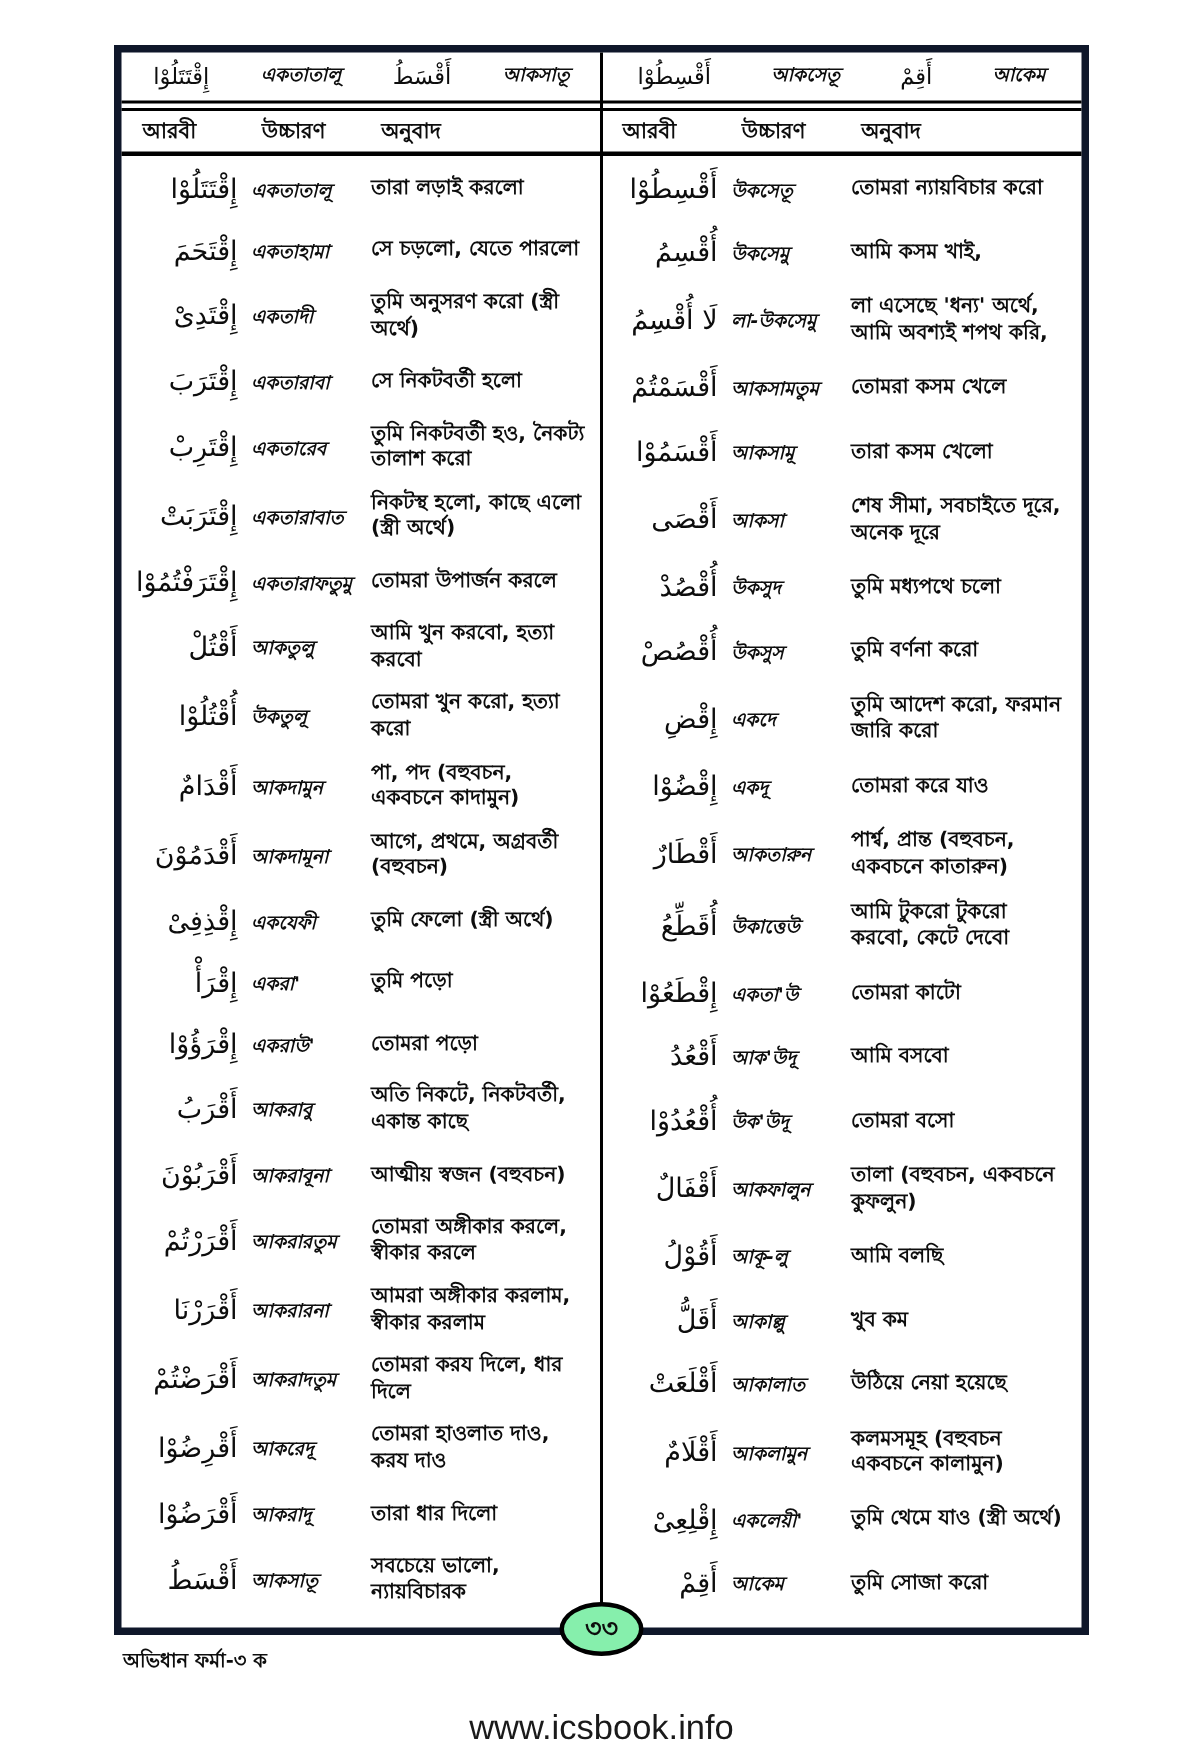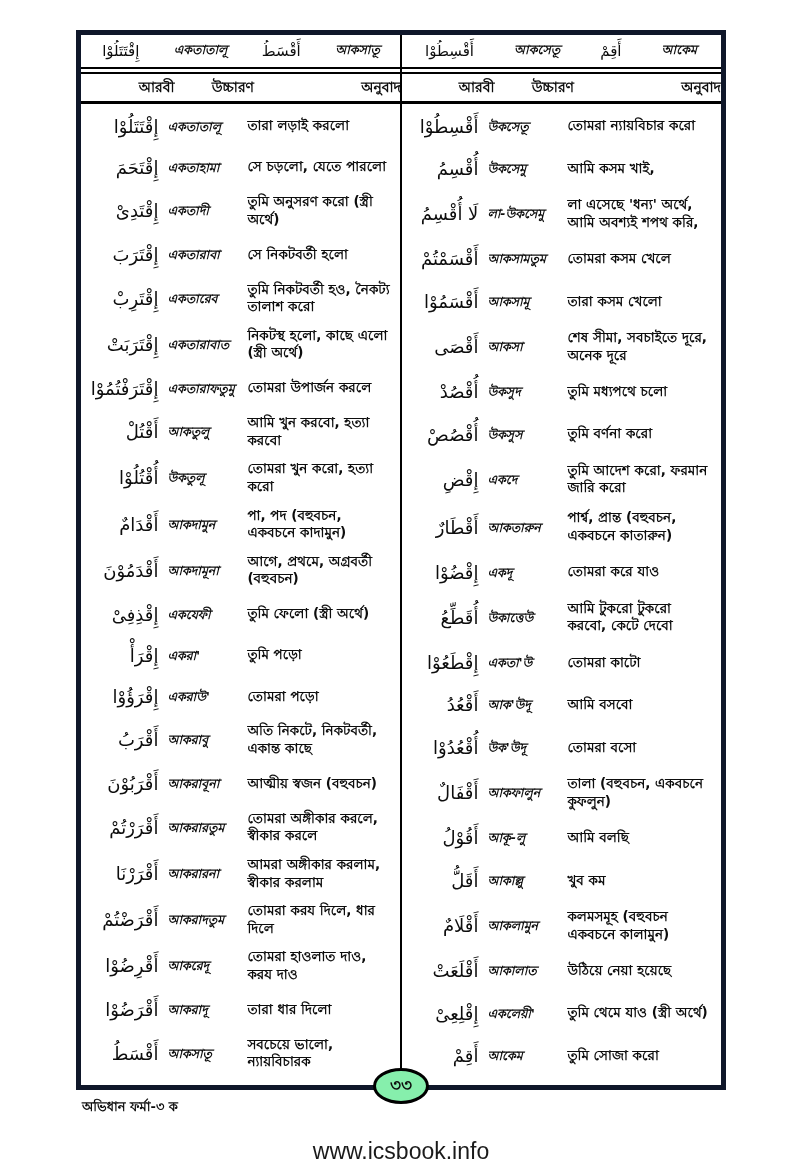--- a/index.html
+++ b/index.html
@@ -22,21 +22,21 @@
     border-bottom:7px double #000;position:relative;z-index:0;
   }
   .rh-half{width:50%;display:flex;align-items:center;justify-content:space-around;padding:0 4px;box-sizing:border-box;}
   .rh-ar{font-size:15px;direction:rtl;white-space:nowrap;}
   .rh-pr{font-size:12.5px;font-weight:bold;font-style:italic;white-space:nowrap;}
   .col-headers{
     display:flex;height:27px;border-bottom:3px solid #000;
     font-weight:bold;font-size:14px;align-items:center;
   }
   .ch-half{width:50%;display:flex;box-sizing:border-box;padding-left:14px;}
-  .ch-half span{display:inline-block;text-align:right;}
+  .ch-half span{display:inline-block;}
   .ch-ar{width:26%;}
   .ch-pr{width:26%;}
   .ch-tr{width:48%;}
   .tbody{
     display:flex;position:relative;
     height:calc(100% - 32px - 7px - 27px - 3px - 3px);
   }
   .half{
     width:50%;box-sizing:border-box;display:flex;flex-direction:column;
     justify-content:space-between;padding:6px 0 10px 0;
@@ -255,30 +255,30 @@
           <div class="c-ar">أُقْصُصْ</div>
           <div class="c-pr">উকসুস</div>
           <div class="c-tr">তুমি বর্ণনা করো</div>
         </div>
         <div class="row">
           <div class="c-ar">إِقْضِ</div>
           <div class="c-pr">একদে</div>
           <div class="c-tr">তুমি আদেশ করো, ফরমান জারি করো</div>
         </div>
         <div class="row">
+          <div class="c-ar">إِقْضُوْا</div>
+          <div class="c-pr">একদূ</div>
+          <div class="c-tr">তোমরা করে যাও</div>
+        </div>
+        <div class="row">
           <div class="c-ar">أَقْطَارٌ</div>
           <div class="c-pr">আকতারুন</div>
           <div class="c-tr">পার্শ্ব, প্রান্ত (বহুবচন, একবচনে কাতারুন)</div>
         </div>
         <div class="row">
-          <div class="c-ar">إِقْضُوْا</div>
-          <div class="c-pr">একদূ</div>
-          <div class="c-tr">তোমরা করে যাও</div>
-        </div>
-        <div class="row">
           <div class="c-ar">أُقَطِّعُ</div>
           <div class="c-pr">উকাত্তেউ</div>
           <div class="c-tr">আমি টুকরো টুকরো করবো, কেটে দেবো</div>
         </div>
         <div class="row">
           <div class="c-ar">إِقْطَعُوْا</div>
           <div class="c-pr">একতা'উ</div>
           <div class="c-tr">তোমরা কাটো</div>
         </div>
         <div class="row">
@@ -300,28 +300,28 @@
           <div class="c-ar">أَقُوْلُ</div>
           <div class="c-pr">আকূ-লু</div>
           <div class="c-tr">আমি বলছি</div>
         </div>
         <div class="row">
           <div class="c-ar">أَقَلُّ</div>
           <div class="c-pr">আকাল্লু</div>
           <div class="c-tr">খুব কম</div>
         </div>
         <div class="row">
+          <div class="c-ar">أَقْلَعَتْ</div>
+          <div class="c-pr">আকালাত</div>
+          <div class="c-tr">উঠিয়ে নেয়া হয়েছে</div>
+        </div>
+        <div class="row">
           <div class="c-ar">أَقْلَامٌ</div>
           <div class="c-pr">আকলামুন</div>
           <div class="c-tr">কলমসমূহ (বহুবচন একবচনে কালামুন)</div>
-        </div>
-        <div class="row">
-          <div class="c-ar">أَقْلَعَتْ</div>
-          <div class="c-pr">আকালাত</div>
-          <div class="c-tr">উঠিয়ে নেয়া হয়েছে</div>
         </div>
         <div class="row">
           <div class="c-ar">إِقْلِعِىْ</div>
           <div class="c-pr">একলেয়ী'</div>
           <div class="c-tr">তুমি থেমে যাও (স্ত্রী অর্থে)</div>
         </div>
         <div class="row">
           <div class="c-ar">أَقِمْ</div>
           <div class="c-pr">আকেম</div>
           <div class="c-tr">তুমি সোজা করো</div>

